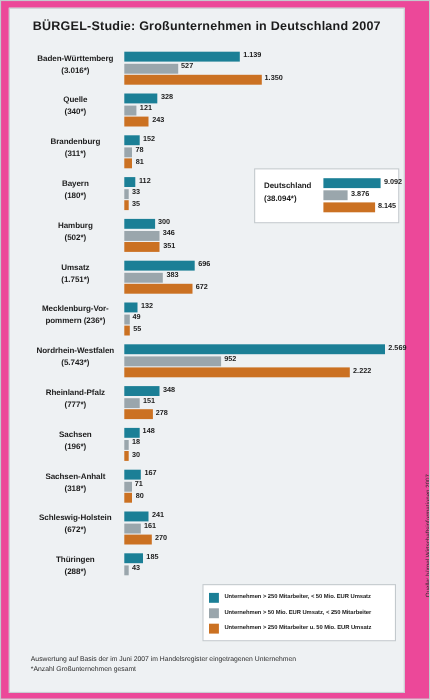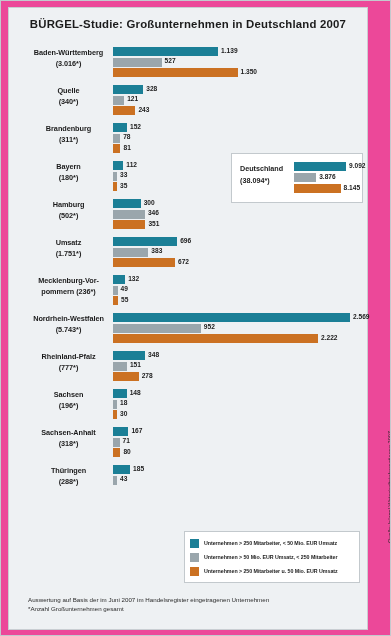--- a/index.html
+++ b/index.html
@@ -392,20 +392,40 @@
             <span class="bar-value" style="left: 9.55002px;">71</span>
           </div>
           <div class="barline">
             <div class="bar c2" style="width: 7.3803px;"></div>
             <span class="bar-value" style="left: 10.3803px;">80</span>
           </div>
         </div>
       </div>
       <div class="row">
         <div class="row-label">
+          <div>Schleswig-Holstein</div>
+          <div class="total">(672*)</div>
+        </div>
+        <div class="bars">
+          <div class="barline">
+            <div class="bar c0" style="width: 22.2332px;"></div>
+            <span class="bar-value" style="left: 25.2332px;">241</span>
+          </div>
+          <div class="barline">
+            <div class="bar c1" style="width: 14.8529px;"></div>
+            <span class="bar-value" style="left: 17.8529px;">161</span>
+          </div>
+          <div class="barline">
+            <div class="bar c2" style="width: 24.9085px;"></div>
+            <span class="bar-value" style="left: 27.9085px;">270</span>
+          </div>
+        </div>
+      </div>
+      <div class="row">
+        <div class="row-label">
           <div>Thüringen</div>
           <div class="total">(288*)</div>
         </div>
         <div class="bars">
           <div class="barline">
             <div class="bar c0" style="width: 17.067px;"></div>
             <span class="bar-value" style="left: 20.067px;">185</span>
           </div>
           <div class="barline">
             <div class="bar c1" style="width: 4px;"></div>

